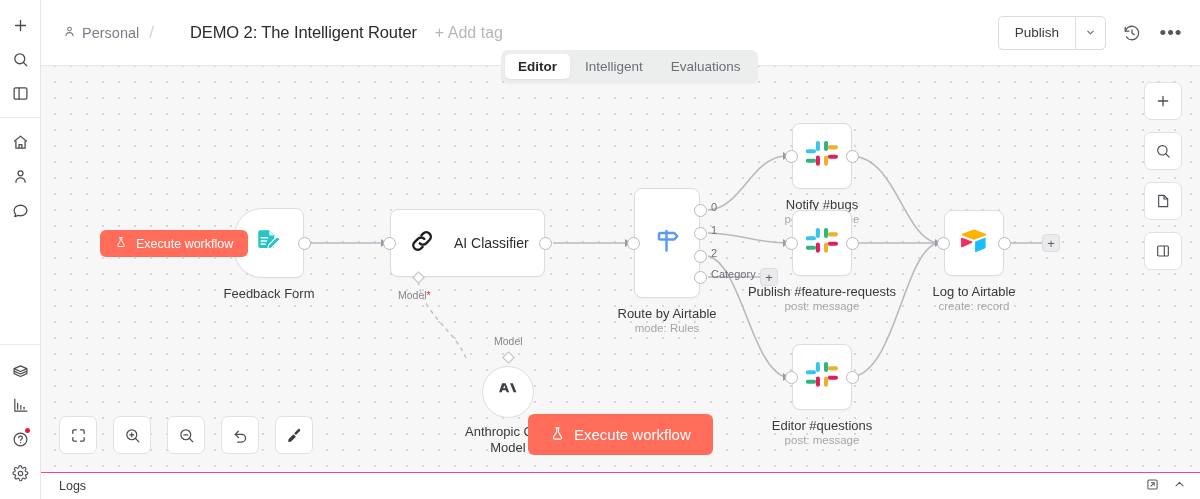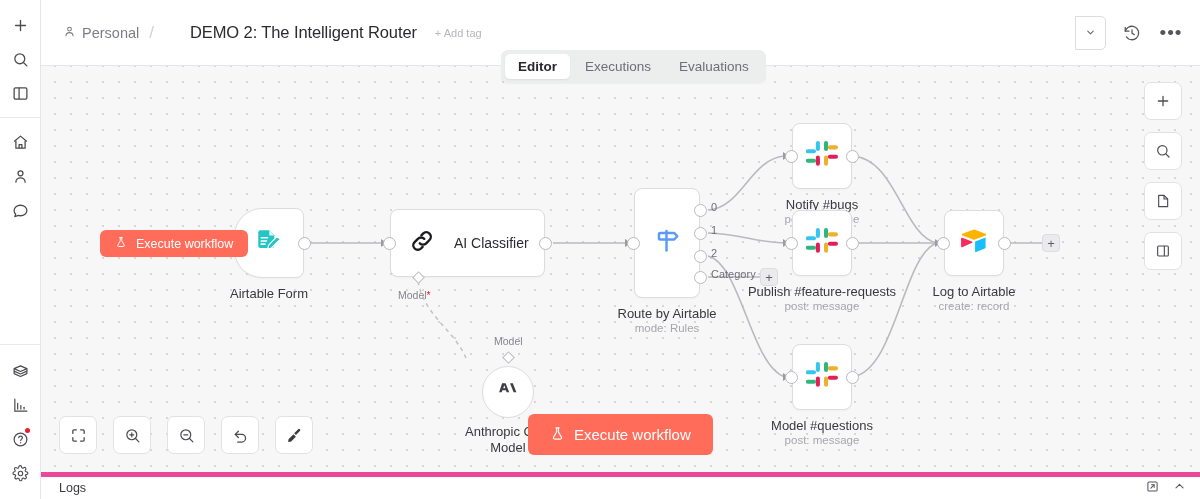--- a/index.html
+++ b/index.html
@@ -35,21 +35,21 @@
     background: #ffffff; border-bottom: 1px solid #e4e6eb;
     display: flex; align-items: center; padding: 0 16px 0 22px; z-index: 35;
   }
   #breadcrumb { display: flex; align-items: center; gap: 8px; }
   .bc-person {
     display: flex; align-items: center; gap: 6px;
     color: #7d7d87; font-size: 14.5px; cursor: pointer;
   }
   .bc-sep { color: #d3d3d8; font-size: 17px; padding: 0 2px; }
   .bc-title { color: #2b2b30; font-size: 16.5px; letter-spacing: -0.1px; cursor: text; margin-left: 26px; }
-  .bc-addtag { color: #b6b6bd; font-size: 11px; margin-left: 10px; cursor: pointer; }
+  .bc-addtag { color: #b6b6bd; font-size: 16px; margin-left: 10px; cursor: pointer; }
   #topbar-right { margin-left: auto; display: flex; align-items: center; gap: 13px; }
   .publish-group { display: flex; align-items: stretch; height: 34px; }
   .publish-btn {
     display: flex; align-items: center; justify-content: center;
     min-width: 66px; padding: 0 16px;
     border: 1px solid #dcdce2; border-right: none;
     border-radius: 5px 0 0 5px; background: #fff;
     font-size: 13.5px; color: #39393f; cursor: pointer;
   }
   .publish-caret {
@@ -151,21 +151,21 @@
     width: 38px; height: 38px; background: #ffffff; border: 1px solid #e2e2e6;
     border-radius: 7px; display: flex; align-items: center; justify-content: center;
     color: #4b4b52; cursor: pointer;
   }
   #canvas-controls { position: absolute; left: 18px; top: 350px; display: flex; gap: 16px; z-index: 15; }
   #right-controls { position: absolute; right: 18px; top: 16px; display: flex; flex-direction: column; gap: 12px; z-index: 15; }
 
   
   #logsbar {
     position: absolute; left: 41px; top: 472px; width: 1159px; height: 27px;
-    background: #ffffff; border-top: 5px solid #ec4899;
+    background: #ffffff; border-top: 1px solid #ec4899;
     display: flex; align-items: center; padding: 0 14px 0 18px; z-index: 30;
   }
   .logs-title { font-size: 12.5px; color: #39393f; }
   #logs-right { margin-left: auto; display: flex; align-items: center; gap: 14px; color: #55555e; }
 </style>
 </head>
 <body>
 
 <div id="app">
 
@@ -250,20 +250,21 @@
         </span>
         <span>Personal</span>
       </span>
       <span class="bc-sep">/</span>
       <span class="bc-title">DEMO 2: The Intelligent Router</span>
       <span class="bc-addtag">+ Add tag</span>
     </div>
 
     <div id="topbar-right">
       <div class="publish-group">
+        <div class="publish-btn">Publish</div>
         <div class="publish-caret">
           <svg width="11" height="11" viewBox="0 0 24 24" fill="none" stroke="currentColor" stroke-width="2.4" stroke-linecap="round" stroke-linejoin="round">
               <path d="M6 9l6 6 6-6"></path>
             </svg>
         </div>
       </div>
       <div class="tb-icon-btn">
         <svg width="18" height="18" viewBox="0 0 24 24" fill="none" stroke="currentColor" stroke-width="1.7" stroke-linecap="round" stroke-linejoin="round">
             <path d="M3.2 9.5A9 9 0 1112 21a9 9 0 01-7.5-4"></path>
             <path d="M3 4.5v5h5"></path>
@@ -271,21 +272,21 @@
           </svg>
       </div>
       <div class="tb-icon-btn">
         <span class="tb-dots">•••</span>
       </div>
     </div>
   </div>
 
   <div id="tabbar">
     <div class="tab active">Editor</div>
-    <div class="tab">Executions</div>
+    <div class="tab">Intelligent</div>
     <div class="tab">Evaluations</div>
   </div>
 
   <div id="canvas">
 
     <svg id="edges" viewBox="0 0 1159 406">
       <g fill="none" stroke="#b9b9c0" stroke-width="1.6">
 
         <path d="M264 177 L349 177"></path>
 
@@ -328,21 +329,21 @@
         <span>
           <svg width="30" height="30" viewBox="0 0 24 24" fill="none">
             <path d="M5 3.4h7.2l4 4V16a1.6 1.6 0 01-1.6 1.6H5A1.6 1.6 0 013.4 16V5A1.6 1.6 0 015 3.4z" fill="#26c5c5"></path>
             <path d="M12.2 3.4v4.2h4" fill="#ffffff" opacity="0.85"></path>
             <path d="M5.8 9.4h5M5.8 12h4.2M5.8 14.5h3" stroke="#ffffff" stroke-width="1.3" stroke-linecap="round"></path>
             <path d="M18.6 8.2l2.4 2.4-7 7-3.1.8.8-3.1z" fill="#26c5c5" stroke="#ffffff" stroke-width="0.9" stroke-linejoin="round"></path>
           </svg>
         </span>
       </div>
       <div class="port" style="left:64px; top:28.5px;"></div>
-      <div class="node-label" style="top:78px;">Airtable Form</div>
+      <div class="node-label" style="top:78px;">Feedback Form</div>
     </div>
 
     <div class="node" style="left:349px; top:143px;">
       <div class="node-box" style="width:155px; height:68px; justify-content:flex-start; padding-left:18px; gap:18px;">
         <span>
           <svg width="27" height="27" viewBox="0 0 24 24" fill="none" stroke="#1c1c20" stroke-width="2.1" stroke-linecap="round">
               <path d="M9.6 13.6a4 4 0 005.7 0l2.9-2.9a4 4 0 10-5.7-5.7L11 6.5"></path>
               <path d="M13.6 9.6a4 4 0 00-5.7 0L5 12.5a4 4 0 105.7 5.7l1.4-1.4"></path>
             </svg>
         </span>
@@ -447,21 +448,21 @@
               <rect x="13.5" y="13.2" width="3.05" height="7.6" rx="1.52" fill="#ecb22e"></rect>
               <rect x="2.2" y="6.2" width="3.05" height="7.6" rx="1.52" fill="#36c5f0" transform="rotate(-90 3.72 10)"></rect>
               <rect x="18.7" y="10.2" width="3.05" height="7.6" rx="1.52" fill="#e01e5a" transform="rotate(90 20.2 14)"></rect>
             </g>
           </svg>
         </span>
       </div>
       <div class="arrow-in" style="left:-9px; top:28.5px;"></div>
       <div class="port" style="left:-7px; top:26.5px;"></div>
       <div class="port" style="left:54px; top:26.5px;"></div>
-      <div class="node-label" style="top:74px;">Model #questions</div>
+      <div class="node-label" style="top:74px;">Editor #questions</div>
       <div class="node-sub" style="top:90px;">post: message</div>
     </div>
 
     <div class="node" style="left:903px; top:144px;">
       <div class="node-box" style="width:60px; height:66px;">
         <span>
           <svg width="32" height="32" viewBox="0 0 24 24">
             <path d="M3.3 6.6L11.3 3.6a1.8 1.8 0 011.4 0l8 3c.7.3.7 1 0 1.3l-8 3a1.8 1.8 0 01-1.4 0l-8-3c-.7-.3-.7-1 0-1.3z" fill="#fcb400"></path>
             <path d="M12.9 12.4l7.8-3v7.2c0 .5-.3.9-.7 1.1l-6.4 2.6c-.4.2-.8-.1-.8-.6v-7.3z" fill="#18bfff"></path>
             <path d="M3.2 9.6l7.3 2.8c.4.2.4.7 0 .9l-7.3 3.4c-.4.2-.9-.1-.9-.6V10.2c0-.5.5-.8.9-.6z" fill="#f82b60"></path>

